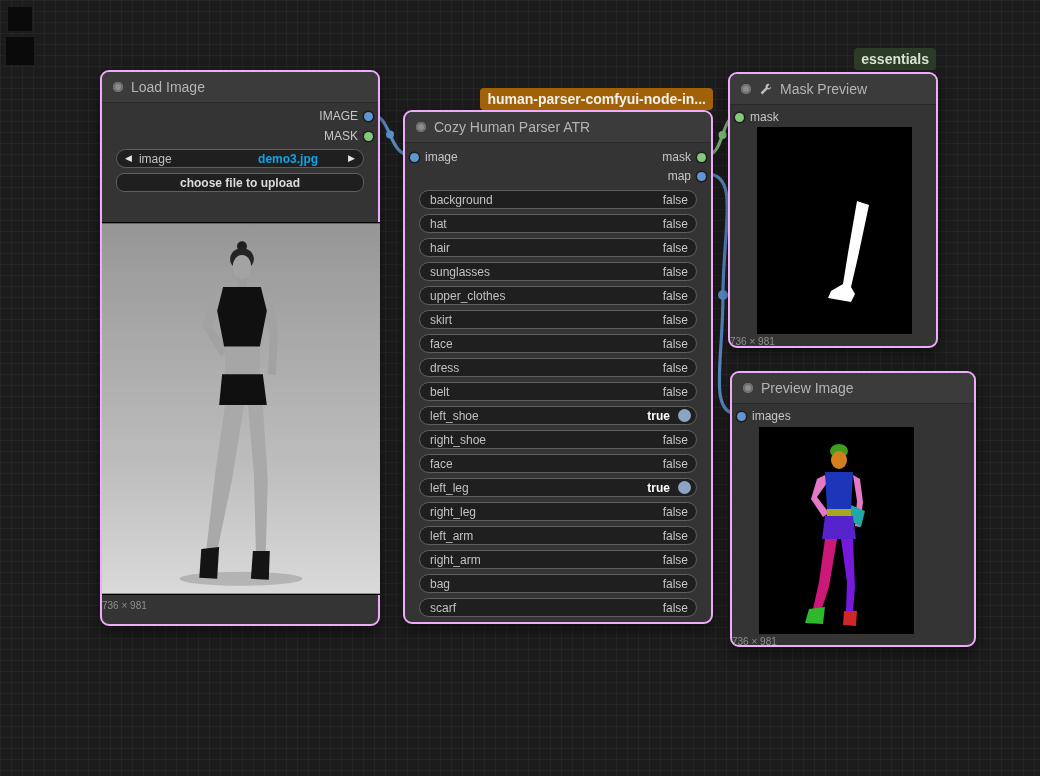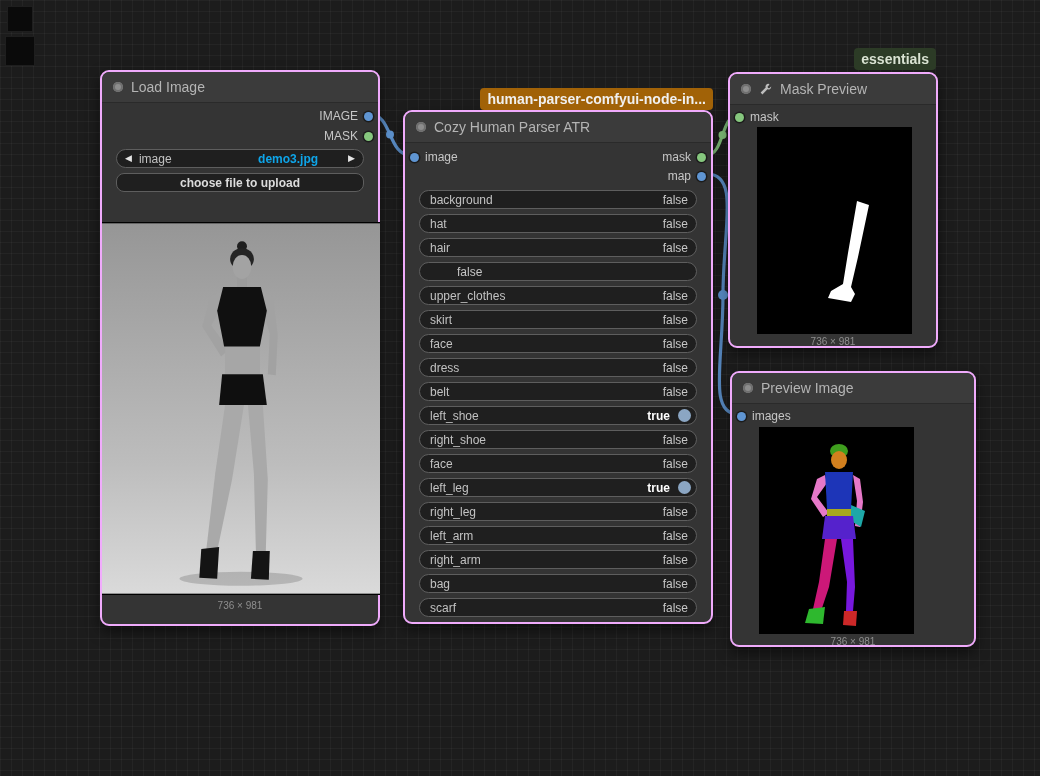--- a/index.html
+++ b/index.html
@@ -52,21 +52,21 @@
     border-radius:10px;display:flex;align-items:center;padding:0 5px 0 10px;
     font-size:12px;box-sizing:border-box;}
   .wname{color:#c2c2c2;flex:1;}
   .wval{color:#c6c6c6;margin-right:3px;padding-left:27px;}
   .wrow.on .wval{color:#ffffff;font-weight:bold;}
   .wtoggle{display:none;width:13px;height:13px;border-radius:50%;
     background:var(--toggle-on,#8ba6c3);margin-left:5px;}
   .wrow.on .wtoggle{display:block;}
 
   .imgbox{position:absolute;background:#000;overflow:hidden;}
-  .caption{position:absolute;left:0;right:0;text-align:center;color:#8f8f8f;font-size:10px;}
+  .caption{position:absolute;left:0;right:0;color:#8f8f8f;font-size:10px;}
 
   #node-load{left:100px;top:70px;width:280px;height:556px;}
   #node-parser{left:403px;top:110px;width:310px;height:514px;}
   #node-mask{left:728px;top:72px;width:210px;height:276px;}
   #node-preview{left:730px;top:371px;width:246px;height:276px;}
 
   .badge{position:absolute;z-index:3;font-size:14px;font-weight:bold;
     padding:3px 7px;border-radius:4px;white-space:nowrap;}
   #badge-parser{right:327px;top:88px;background:#a16207;color:#f0f0f0;}
   #badge-essentials{right:104px;top:48px;background:#2c3b26;color:#d9e2d2;}
@@ -162,20 +162,21 @@
       </div>
       <div class="wrow">
         <span class="wname">hat</span>
         <span class="wval">false</span>
       </div>
       <div class="wrow">
         <span class="wname">hair</span>
         <span class="wval">false</span>
       </div>
       <div class="wrow">
+        <span class="wname">sunglasses</span>
         <span class="wval">false</span>
       </div>
       <div class="wrow">
         <span class="wname">upper_clothes</span>
         <span class="wval">false</span>
       </div>
       <div class="wrow">
         <span class="wname">skirt</span>
         <span class="wval">false</span>
       </div>

